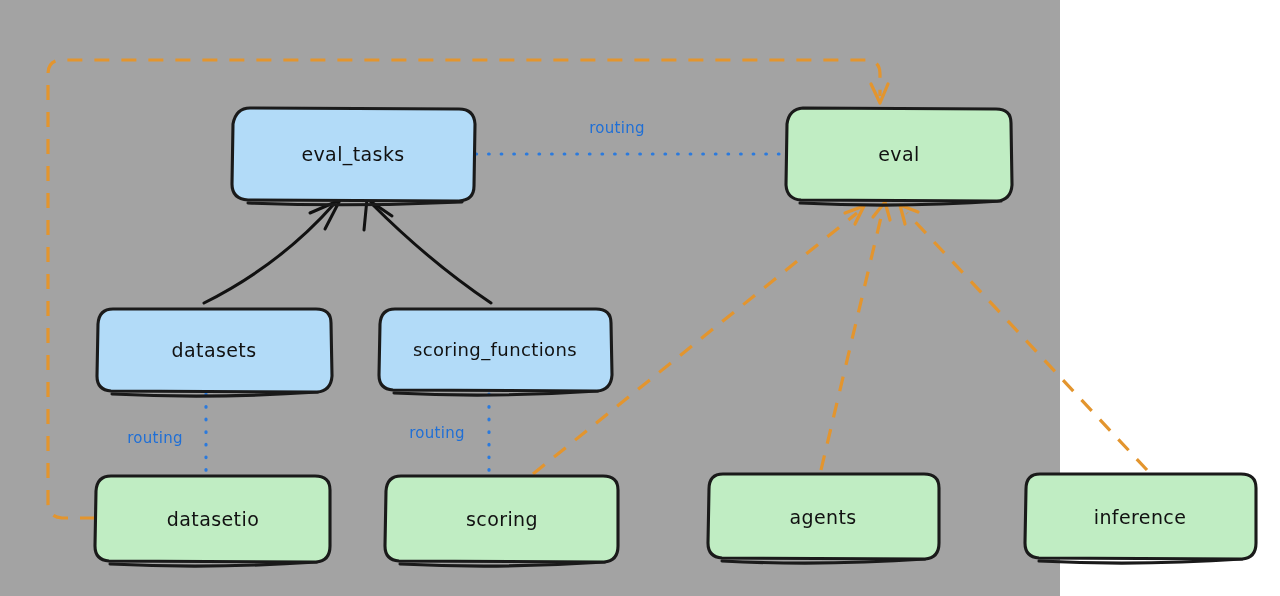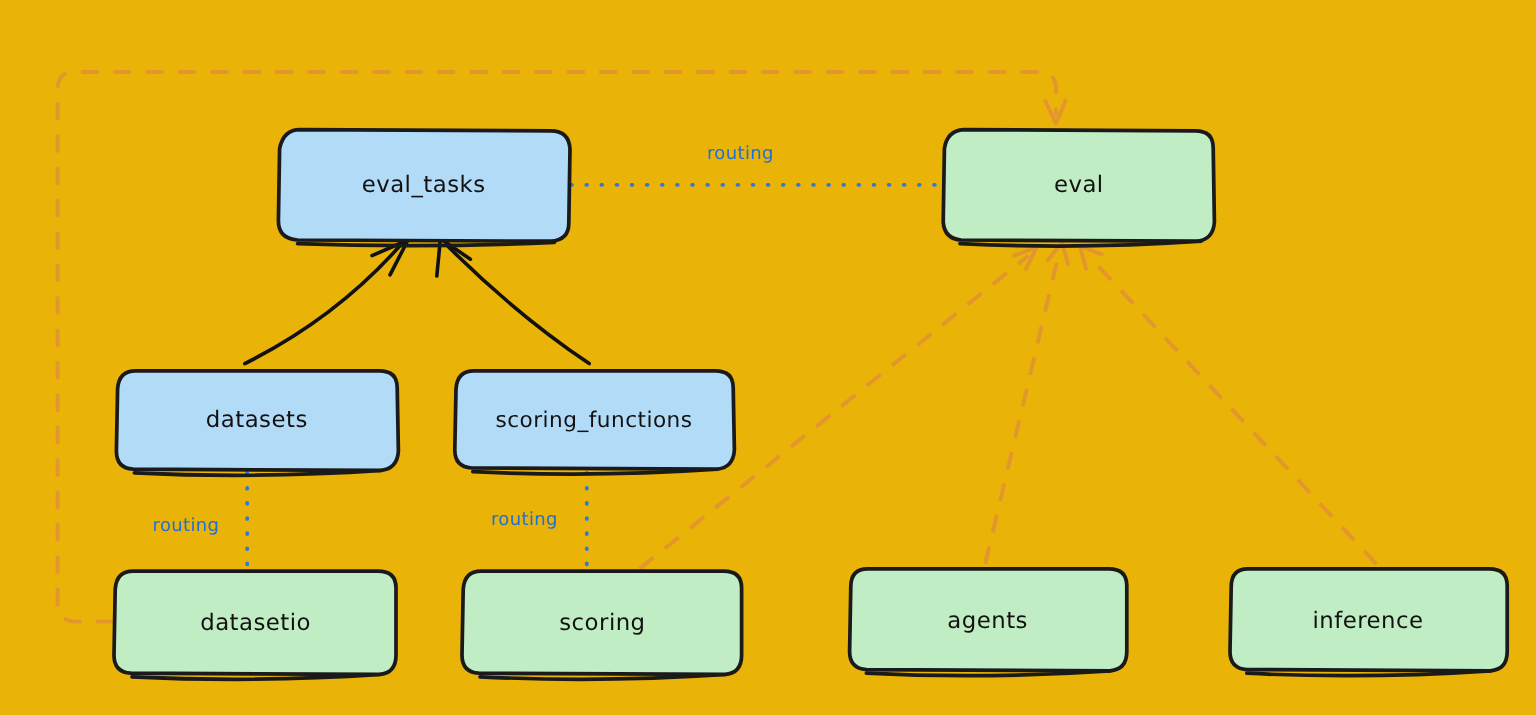--- a/index.html
+++ b/index.html
@@ -9,23 +9,23 @@
     background: #ffffff;
   }
   body {
     width: 1280px;
     height: 596px;
     overflow: hidden;
     font-family: "DejaVu Sans", sans-serif;
   }
   #diagram-root {
     position: relative;
-    width: 1280px;
+    width: 1060px;
     height: 596px;
-    background: #eab308;
+    background: #a3a3a3;
   }
   svg.canvas {
     display: block;
     width: 1280px;
     height: 596px;
   }
   .node-label {
     font-family: "DejaVu Sans", sans-serif;
     font-size: 19px;
     fill: #111111;

